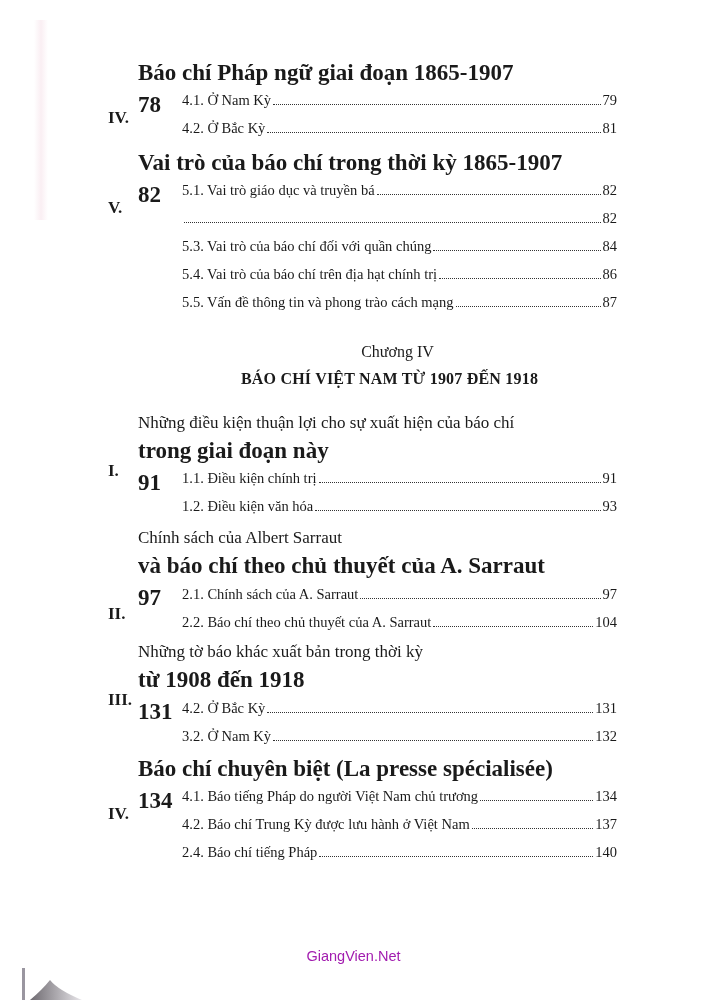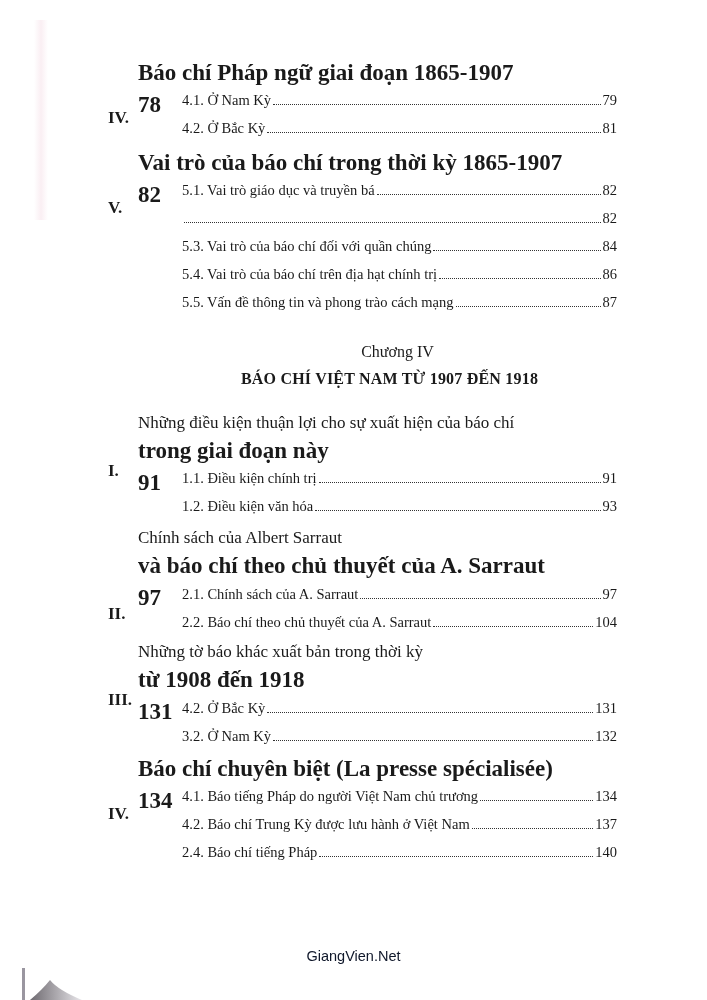--- a/index.html
+++ b/index.html
@@ -174,21 +174,21 @@
     <span class="dots"></span>
     <span class="page">137</span>
   </div>
   <div class="row sub" style="top:844px">
     <span class="title">2.4. Báo chí tiếng Pháp</span>
     <span class="dots"></span>
     <span class="page">140</span>
   </div>
 </div>
 
-<div class="watermark" style="color:#0f172a">GiangVien.Net</div>
+<div class="watermark" style="color:#a21caf">GiangVien.Net</div>
 
 <svg class="corner-shadow" viewBox="0 0 60 40" width="60" height="40">
   <defs>
     <linearGradient id="g1" x1="0" y1="0" x2="1" y2="0">
       <stop offset="0" stop-color="#6e6a70"></stop>
       <stop offset="1" stop-color="#e8e6ea"></stop>
     </linearGradient>
   </defs>
   <rect x="0" y="8" width="3" height="32" fill="#9a96a0"></rect>
   <path d="M8 40 Q20 30 28 20 Q36 30 60 40 Z" fill="url(#g1)"></path>

